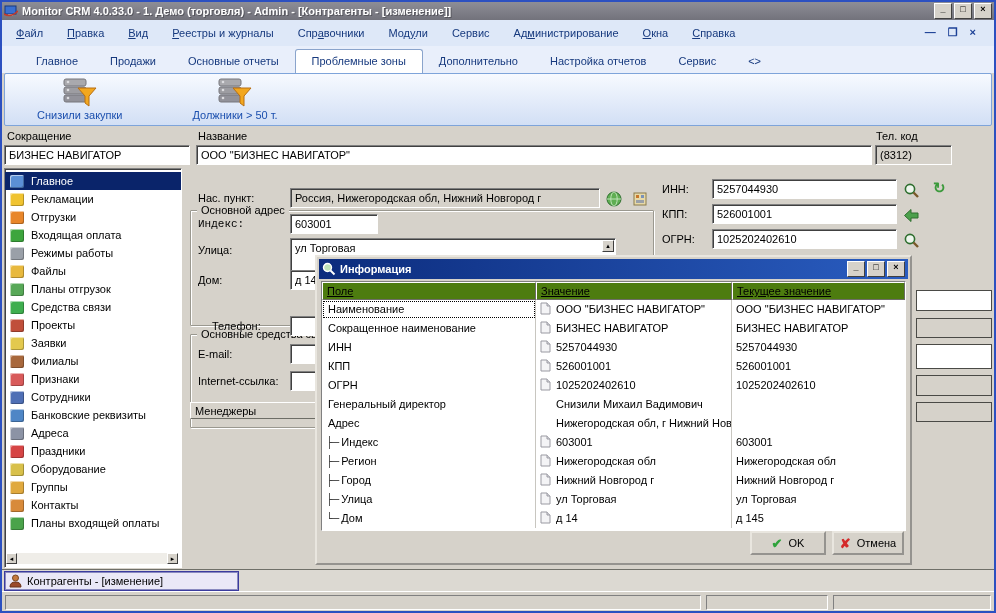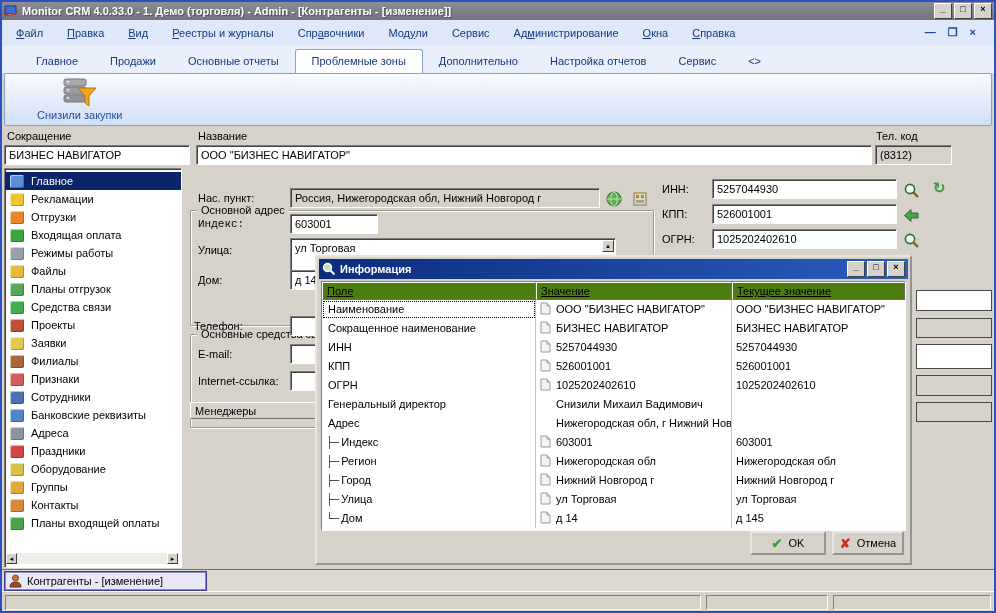--- a/index.html
+++ b/index.html
@@ -18,21 +18,21 @@
   .menuitem{color:#16397e;margin-right:24px;white-space:nowrap;cursor:default;}
   .mdibtns{margin-left:auto;margin-right:10px;display:flex;gap:12px;color:#1c4096;font-weight:bold;font-size:11px;}
   .mdibtn{cursor:default;}
 
   
   .tabrow{left:0;top:44px;width:992px;height:27px;background:#e9effb;display:flex;align-items:flex-end;padding-left:18px;box-sizing:border-box;}
   .tab{color:#16397e;padding:5px 16px 6px 16px;white-space:nowrap;}
   .tab.active{background:#fff;border:1px solid #8aa4cc;border-bottom:none;border-radius:3px 3px 0 0;}
 
   
-  .toolbar{left:2px;top:71px;width:988px;height:53px;background:linear-gradient(180deg,#f7faff,#d2dff5);border:1px solid #7ea4da;border-radius:2px;box-sizing:border-box;display:flex;align-items:flex-start;padding:3px 0 0 26px;gap:58px;flex-direction:column;}
+  .toolbar{left:2px;top:71px;width:988px;height:53px;background:linear-gradient(180deg,#f7faff,#d2dff5);border:1px solid #7ea4da;border-radius:2px;box-sizing:border-box;display:flex;align-items:flex-start;padding:3px 0 0 26px;gap:58px;}
   .toolbtn{display:flex;flex-direction:column;align-items:center;gap:1px;padding:1px 6px;}
   .toolbtn .lbl{color:#1b4fae;white-space:nowrap;}
 
   
   .flabel{color:#000;white-space:nowrap;}
   .field{background:#fff;border:1px solid;border-color:#808080 #fff #fff #808080;box-shadow:inset 1px 1px 0 #404040;padding:3px 4px 0 4px;box-sizing:border-box;overflow:hidden;white-space:nowrap;}
   .field.ro{background:#d6d2ca;}
 
   
   .sidebar{left:2px;top:166px;width:178px;height:400px;background:#fff;border:1px solid;border-color:#808080 #fff #fff #808080;box-shadow:inset 1px 1px 0 #404040;box-sizing:border-box;}
@@ -72,21 +72,21 @@
   .dlg-btns{position:absolute;right:6px;bottom:8px;display:flex;gap:6px;}
   .btn{height:24px;background:#d6d2ca;border:2px outset #e9e6df;display:flex;align-items:center;justify-content:center;gap:6px;padding:0 12px;box-sizing:border-box;}
   .ok-ic{color:#2fa33c;font-weight:bold;font-size:13px;}
   .cancel-ic{color:#d42a2a;font-weight:bold;font-size:13px;}
 
   
   .band{left:914px;width:76px;border:1px solid #4a4a46;box-sizing:border-box;}
 
   
   .taskrow{left:0;top:567px;width:992px;height:22px;background:#dcd9d2;border-top:1px solid #6f6f68;box-sizing:border-box;}
-  .taskbtn{position:absolute;left:2px;top:1px;width:203px;height:20px;background:#eae8f7;border:1px solid #3b3b9e;box-shadow:0 0 0 1px #8a8ac0 inset;display:flex;align-items:center;padding-left:4px;box-sizing:border-box;white-space:nowrap;}
+  .taskbtn{position:absolute;left:2px;top:1px;width:235px;height:20px;background:#eae8f7;border:1px solid #3b3b9e;box-shadow:0 0 0 1px #8a8ac0 inset;display:flex;align-items:center;padding-left:4px;box-sizing:border-box;white-space:nowrap;}
   .statusbar{left:0;top:589px;width:992px;height:20px;background:#d6d2ca;border-top:1px solid #fff;box-sizing:border-box;}
   .spanel{position:absolute;top:3px;height:15px;background:#d6d2ca;border:1px solid;border-color:#808080 #fff #fff #808080;box-sizing:border-box;}
 </style>
 </head>
 <body>
 
 <div id="screen">
 
   <div class="abs titlebar">
     <svg width="14" height="13" viewBox="0 0 14 13">
@@ -307,21 +307,21 @@
   <div class="abs iconbtn" style="left:899px;top:228px;">
     <svg width="17" height="17" viewBox="0 0 17 17">
         <circle cx="7" cy="7" r="4.6" fill="#eef6ee" stroke="#2e6e2e" stroke-width="1.6"></circle>
         <line x1="10.5" y1="10.5" x2="15" y2="15" stroke="#7a5a2a" stroke-width="2.4"></line>
       </svg>
   </div>
 
   <div class="abs groupbox" style="left:188px;top:300px;width:420px;height:92px;">
     <span class="legend">Основные средства связи</span>
   </div>
-  <div class="abs flabel" style="left:192px;top:318px;">Телефон:</div>
+  <div class="abs flabel" style="left:210px;top:318px;">Телефон:</div>
   <div class="abs field" style="left:288px;top:314px;width:120px;height:20px;"></div>
   <div class="abs flabel" style="left:196px;top:346px;">E-mail:</div>
   <div class="abs field" style="left:288px;top:342px;width:120px;height:20px;"></div>
   <div class="abs flabel" style="left:196px;top:373px;">Internet-ссылка:</div>
   <div class="abs field" style="left:288px;top:369px;width:120px;height:20px;"></div>
 
   <div class="abs panelhdr" style="left:188px;top:400px;width:620px;height:17px;">Менеджеры</div>
 
   <div class="abs band" style="top:288px;height:21px;background:#fff;"></div>
   <div class="abs band" style="top:316px;height:20px;background:#d6d2ca;"></div>

